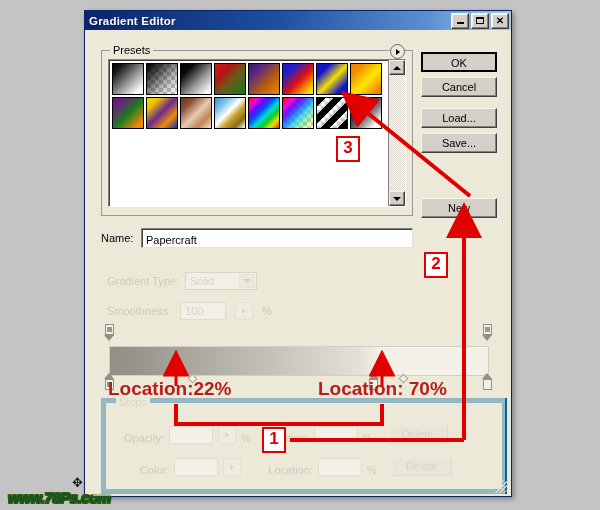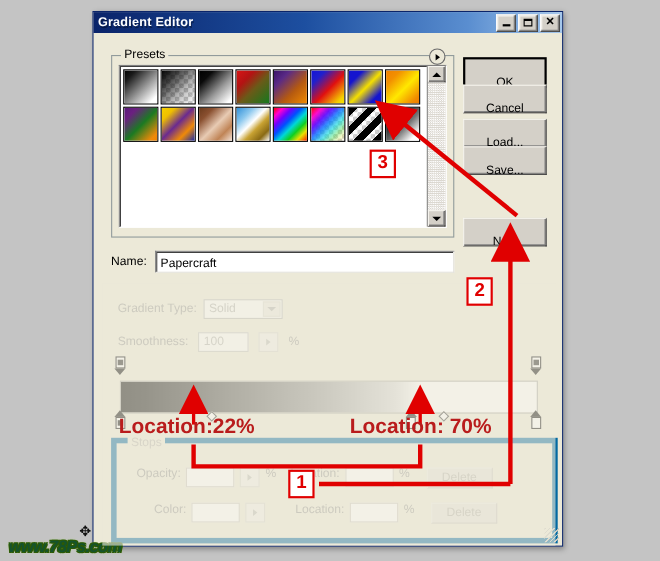--- a/index.html
+++ b/index.html
@@ -49,21 +49,21 @@
   #body{padding:6px 8px 0 8px;position:relative;height:466px;box-sizing:border-box;}
 
   
   .btn{
     background:#d4d0c8;
     border:1px solid #f5f3ed;
     border-right-color:#404040;border-bottom-color:#404040;
     box-shadow:inset -1px -1px 0 #808080;
     font-family:"Liberation Sans",sans-serif;font-size:11px;
     text-align:center;color:#000;
-    padding:12px;cursor:default;
+    padding:0;cursor:default;
   }
   .btn.default{border:2px solid #000;box-shadow:none;background:#d4d0c8;}
 
   .groupbox{
     border:1px solid #919b9c;
     position:relative;
     background:transparent;
   }
   .groupbox > .legend{
     position:absolute;top:-7px;left:8px;background:#ece9d8;
@@ -119,21 +119,21 @@
   }
   .sb-btn i.up{width:0;height:0;border-bottom:4px solid #000;border-left:4px solid transparent;border-right:4px solid transparent;}
   .sb-btn i.dn{width:0;height:0;border-top:4px solid #000;border-left:4px solid transparent;border-right:4px solid transparent;}
   .sb-track{flex:1;background:
     repeating-conic-gradient(#fff 0% 25%, #d8d4cc 0% 50%) 0 0/2px 2px;}
 
   
   .rbtn{position:absolute;left:336px;width:76px;height:20px;line-height:18px;}
   #btn-ok{top:22px;}
   #btn-cancel{top:47px;}
-  #btn-load{top:78px;text-decoration:underline;}
+  #btn-load{top:78px;}
   #btn-save{top:103px;}
   #btn-new{top:168px;}
 
   
   #name-row{position:absolute;left:16px;top:198px;width:400px;height:22px;}
   #name-label{position:absolute;left:0;top:4px;font-size:11px;}
   #name-input{
     position:absolute;left:40px;top:0;width:272px;height:20px;
     background:#fff;border:1px solid #808080;
     border-right-color:#e3e1da;border-bottom-color:#e3e1da;
@@ -206,21 +206,21 @@
   .colstop .pin b{display:block;width:5px;height:5px;background:#000;}
   .colstop.white .pin b{background:#fff;}
   .midpoint{
     position:absolute;bottom:12px;width:7px;height:7px;
     background:#fff;border:1px solid #333;transform:rotate(45deg);box-sizing:border-box;
   }
 
   
   #stops-group{position:absolute;left:8px;top:140px;width:396px;height:86px;border:5px solid #0369a1;}
   #stops-group .legend{position:absolute;top:-7px;left:10px;background:#ece9d8;padding:0 3px;color:#b8b6ae;font-size:11px;}
-  .srow{position:absolute;display:flex;align-items:flex-start;gap:5px;}
+  .srow{position:absolute;display:flex;align-items:flex-end;gap:5px;}
   #srow-op{left:18px;top:22px;}
   #srow-col{left:34px;top:54px;}
   .colorbox{width:44px;height:18px;background:#fff;border:1px solid #ccc9c0;box-sizing:border-box;}
   .txtbox{width:44px;height:18px;background:#fff;border:1px solid #ccc9c0;box-sizing:border-box;}
   .delbtn{
     width:60px;height:19px;background:#e4e2da;border:1px solid #efeee7;
     border-right-color:#c9c7bf;border-bottom-color:#c9c7bf;
     color:#b5b3ab;font-size:11px;text-align:center;line-height:17px;box-sizing:border-box;
   }
 

